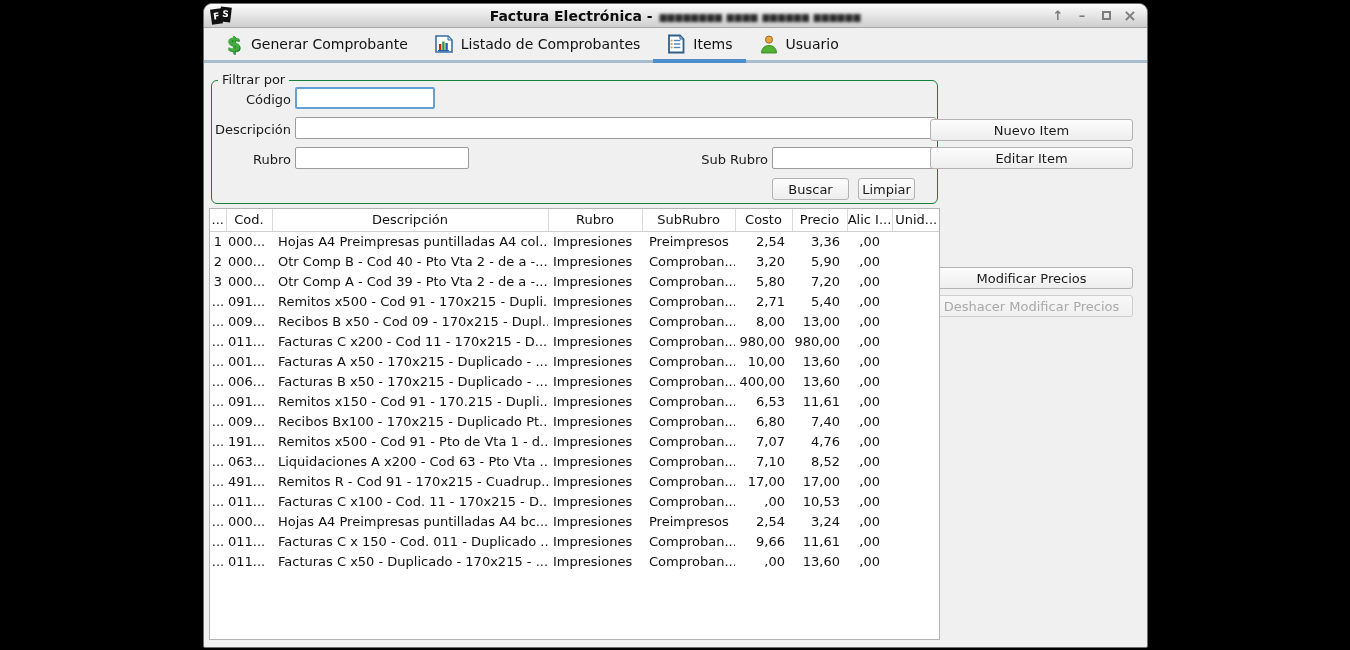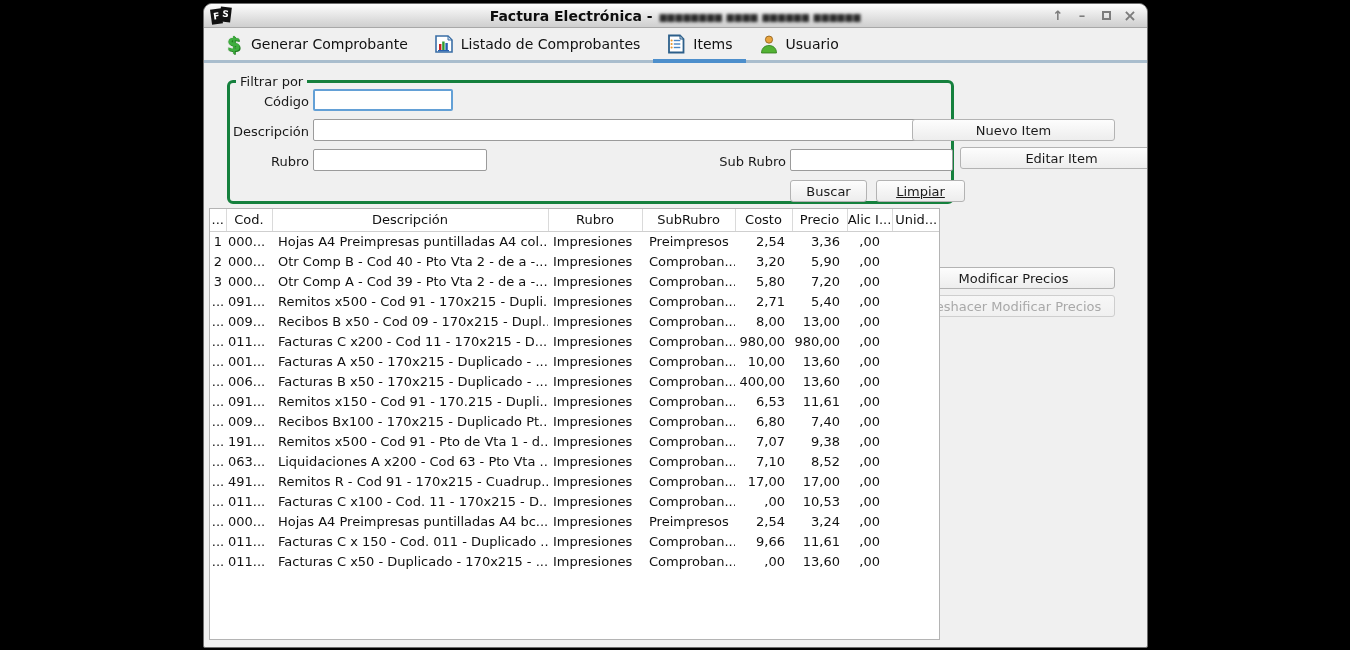--- a/index.html
+++ b/index.html
@@ -40,45 +40,45 @@
   .tab { position:relative; height:32px; display:flex; align-items:center;
          gap:7px; padding:0 13px; font-size:14px; color:#111; cursor:default; }
   .tab.active::after { content:""; position:absolute; left:0; right:0; bottom:-3px;
                        height:4px; background:#4d8fcc; }
   .tab-icon { width:20px; height:20px; display:flex; align-items:center;
               justify-content:center; }
   .dollar { font-size:20px; font-weight:bold; color:#3fae3f;
             text-shadow:0 0 1px #1d7a1d, 1px 1px 0 #1d7a1d; line-height:20px; }
 
   
-  .filterbox { position:absolute; left:23px; top:76px; width:727px; height:124px;
-               border:3px solid #15803d; border-radius:6px; }
+  .filterbox { position:absolute; left:7px; top:76px; width:727px; height:124px;
+               border:1px solid #15803d; border-radius:6px; }
   .legend { position:absolute; top:-9px; left:6px; background:#f0f0f0;
             padding:0 4px; font-size:13px; color:#1a1a1a; }
   .flabel { position:absolute; font-size:13px; color:#1a1a1a; text-align:right;
             width:79px; left:0; }
   .gtk-input { position:absolute; height:22px; border:1px solid #9b9b9b;
                background:#fff; border-radius:2px; font-size:13px; padding:0 4px;
                font-family:inherit; outline:none; }
   .gtk-input.focused { border:2px solid #63a0d6; }
   .row1-label { top:11px; } .row1-input { top:6px; left:83px; width:140px; }
   .row2-label { top:41px; } .row2-input { top:36px; left:83px; width:641px; }
   .row3-label { top:71px; } .row3-input { top:66px; left:83px; width:174px; }
   .sr-label { top:71px; left:477px; width:79px; }
   .sr-input { top:66px; left:560px; width:163px; }
 
   .gtk-btn { position:absolute; height:22px; border:1px solid #b3b3b3;
              border-radius:3px; background:linear-gradient(#fdfdfd,#ededed);
              font-size:13px; color:#1a1a1a; font-family:inherit; cursor:default; }
   .buscar { left:560px; top:97px; width:77px; }
-  .limpiar { left:646px; top:97px; width:89px;text-decoration:underline; }
+  .limpiar { left:646px; top:97px; width:57px; }
 
   
-  .side-btn { left:708px; width:203px; position:absolute; }
-  .nuevo { top:115px; } .editar { top:143px;margin-left:48px; } .eliminar { top:171px; }
+  .side-btn { left:726px; width:203px; position:absolute; }
+  .nuevo { top:115px; } .editar { top:143px; } .eliminar { top:171px; }
   .modificar { top:263px; }
   .deshacer { top:291px; color:#a9a9a9; border-color:#cecece;
               background:linear-gradient(#f7f7f7,#f0f0f0); }
 
   
   .tablewrap { position:absolute; left:5px; top:204px; width:731px; bottom:7px;
                background:#fff; border:1px solid #b4b4b4; overflow:hidden; }
   table { border-collapse:collapse; table-layout:fixed; width:729px;
           font-size:13px; color:#111; }
   th { font-weight:normal; height:22px; text-align:center;
@@ -341,21 +341,21 @@
     <td></td>
   </tr>
 
   <tr>
     <td>...</td>
     <td>191...</td>
     <td>Remitos x500 - Cod 91 - Pto de Vta 1 - d...</td>
     <td>Impresiones</td>
     <td>Comproban...</td>
     <td>7,07</td>
-    <td>9,38</td>
+    <td>4,76</td>
     <td>,00</td>
     <td></td>
   </tr>
 
   <tr>
     <td>...</td>
     <td>063...</td>
     <td>Liquidaciones A x200 - Cod 63 - Pto Vta ...</td>
     <td>Impresiones</td>
     <td>Comproban...</td>

